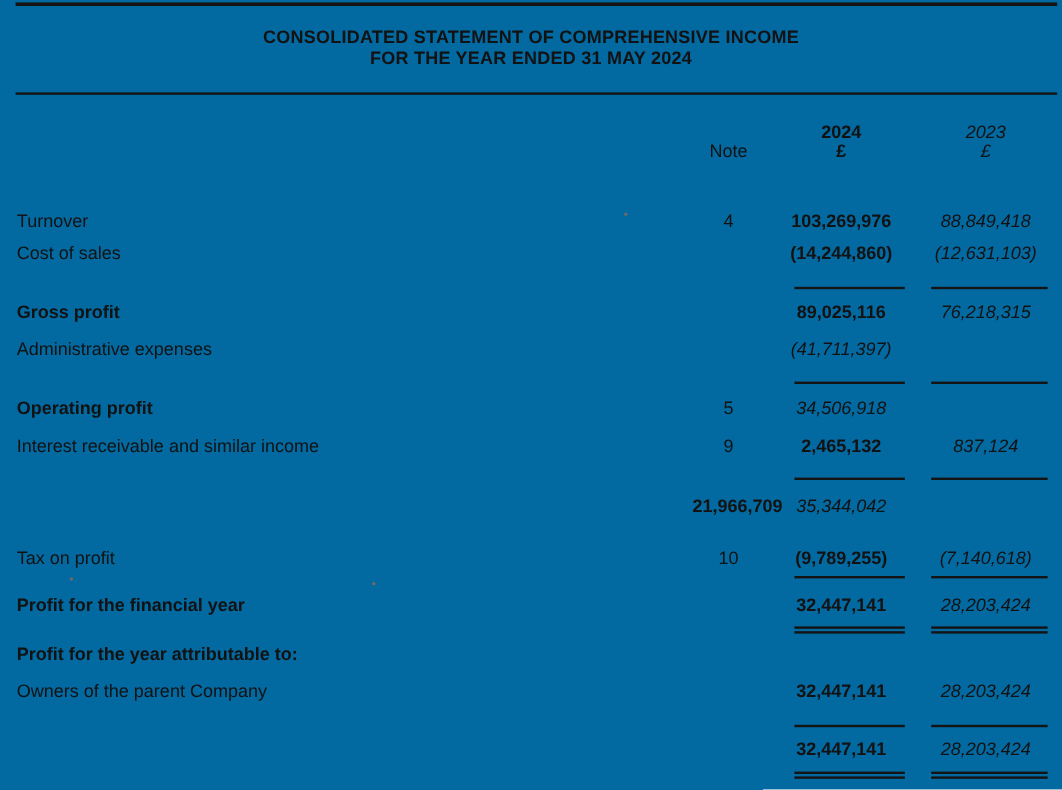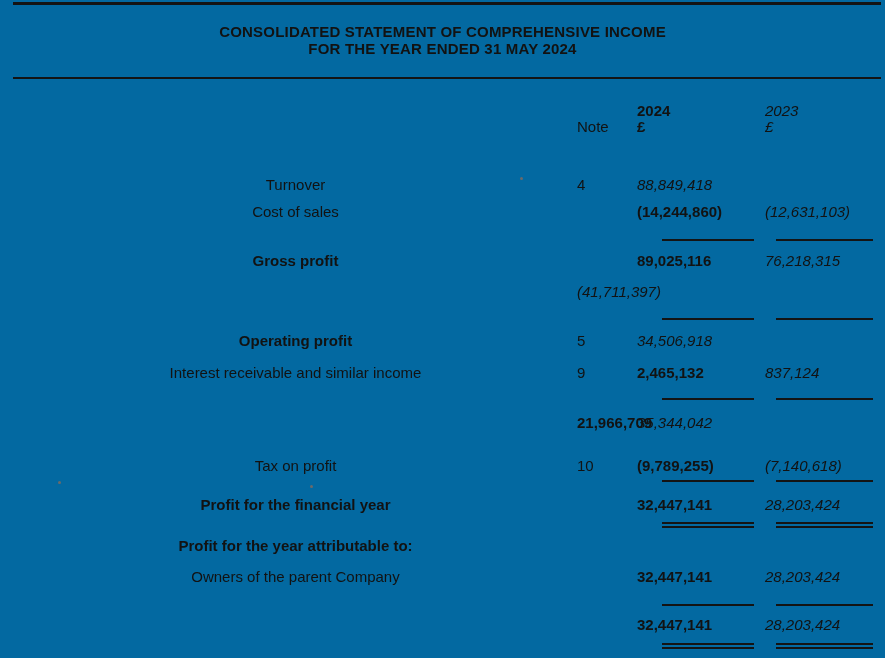--- a/index.html
+++ b/index.html
@@ -17,22 +17,22 @@
   .doc-title{
     position:absolute;top:23px;left:0;width:100%;
     text-align:center;font-weight:bold;font-size:15px;line-height:17px;
     letter-spacing:.2px;
   }
   .row{
     position:absolute;left:14px;width:864px;
     display:grid;grid-template-columns:1fr 60px 128px 113px;
     font-size:15px;line-height:20px;
   }
-  .cell{display:block;white-space:nowrap;text-align:center;}
-  .cell.note,.cell.v24,.cell.v23{text-align:left;}
+  .cell{display:block;white-space:nowrap;}
+  .cell.note,.cell.v24,.cell.v23{text-align:center;}
   .cell.v24{font-weight:bold;}
   .cell.v23{font-style:italic;}
   .row.bold .cell.label{font-weight:bold;}
   .header .l1,.header .l2{display:block;line-height:16px;}
   .header .cell.note{font-weight:normal;}
   .rule{position:absolute;height:2px;background:#141414;}
   .rule.c24{left:662px;width:92px;}
   .rule.c23{left:776px;width:97px;}
   .dbl{
     position:absolute;height:6px;box-sizing:border-box;
@@ -68,20 +68,21 @@
     </span>
     <span class="cell v23">
       <span class="l1">2023</span>
       <span class="l2">£</span>
     </span>
   </div>
 
   <div class="row" style="top:175px">
     <span class="cell label">Turnover</span>
     <span class="cell note">4</span>
+    <span class="cell v24">103,269,976</span>
     <span class="cell v23">88,849,418</span>
   </div>
 
   <div class="row" style="top:202px">
     <span class="cell label">Cost of sales</span>
     <span class="cell note"></span>
     <span class="cell v24">(14,244,860)</span>
     <span class="cell v23">(12,631,103)</span>
   </div>
 
@@ -89,20 +90,21 @@
   <div class="rule c23" style="top:239px"></div>
 
   <div class="row bold" style="top:251px">
     <span class="cell label">Gross profit</span>
     <span class="cell note"></span>
     <span class="cell v24">89,025,116</span>
     <span class="cell v23">76,218,315</span>
   </div>
 
   <div class="row" style="top:282px">
+    <span class="cell label">Administrative expenses</span>
     <span class="cell note"></span>
     <span class="cell v23">(41,711,397)</span>
   </div>
 
   <div class="rule c24" style="top:318px"></div>
   <div class="rule c23" style="top:318px"></div>
 
   <div class="row bold" style="top:331px">
     <span class="cell label">Operating profit</span>
     <span class="cell note">5</span>

